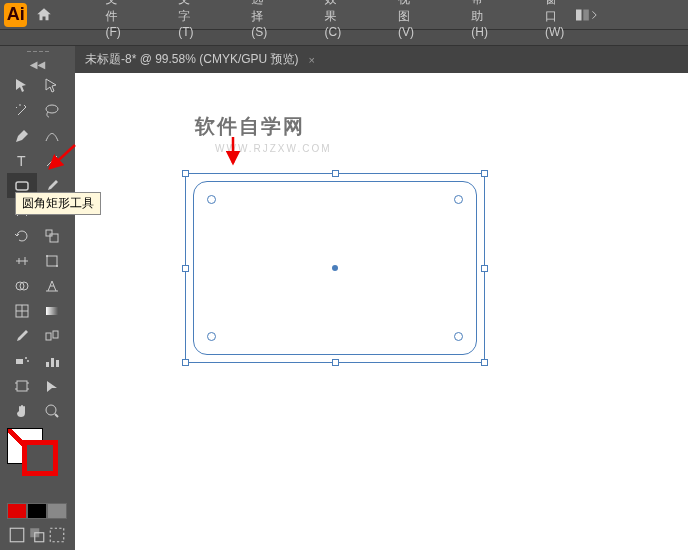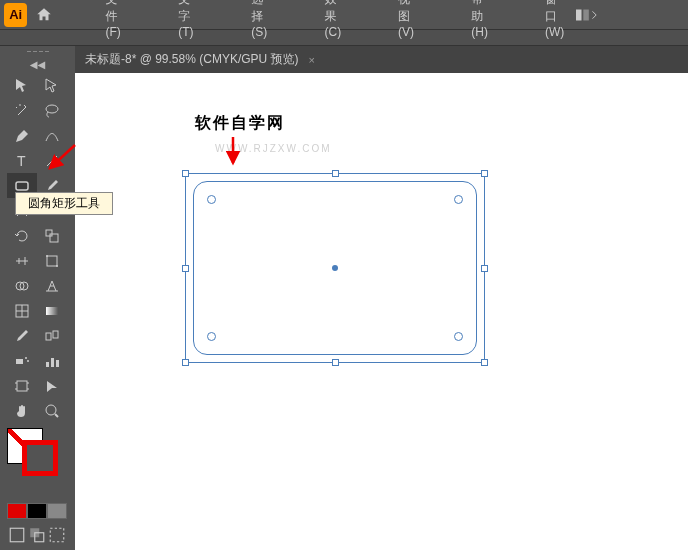--- a/index.html
+++ b/index.html
@@ -1,19 +1,19 @@
 <!DOCTYPE html>
 <html><head>
 <meta charset="utf-8">
 <style>
 * { box-sizing: border-box; margin: 0; padding: 0; font-family: "Microsoft YaHei", sans-serif; }
 body { width: 688px; height: 550px; background: #4a4a4a; overflow: hidden; position: relative; }
 
 .menubar { height: 29px; background: #535353; display: flex; align-items: center; padding-left: 4px; }
-.logo { width: 44px; height: 24px; background: #ff9a00; border-radius: 4px; display: flex; align-items: center; justify-content: center; margin-right: 8px; color: #330000; font-weight: bold; font-size: 13px; }
+.logo { width: 44px; height: 24px; background: #ff9a00; border-radius: 4px; display: flex; align-items: center; justify-content: center; margin-right: 8px; color: #330000; font-weight: bold; font-size: 18px; }
 .home-icon { width: 28px; height: 24px; display: flex; align-items: center; justify-content: center; margin-right: 8px; }
 .menu-item { color: #ccc; font-size: 12px; padding: 0 8px; cursor: default; margin-left: 36px; }
 .panel-toggle { margin-left: auto; margin-right: 90px; width: 24px; height: 18px; display: flex; align-items: center; }
 
 .control-strip { height: 17px; background: #4f4f4f; border-top: 1px solid #333; border-bottom: 1px solid #333; }
 
 .tabbar { height: 27px; background: #434343; display: flex; align-items: stretch; margin-left: 75px; }
 .tab { display: flex; align-items: center; padding: 0 10px; font-size: 12px; color: #ccc; background: #434343; }
 .tab-close { margin-left: 10px; color: #999; font-size: 11px; cursor: pointer; }
 
@@ -21,36 +21,36 @@
 
 .toolbox { width: 75px; background: #535353; padding-top: 27px; position: relative; flex-shrink: 0; }
 .tool-grip { position: absolute; top: 0; left: 0; right: 0; height: 10px; display: flex; gap: 2px; justify-content: center; align-items: center; }
 .tool-grip span { width: 4px; height: 1px; background: #888; }
 .tool-dblarrow { position: absolute; top: 10px; left: 0; right: 0; height: 17px; display: flex; justify-content: center; align-items: center; color: #bbb; font-size: 10px; }
 .tool-grid { display: grid; grid-template-columns: 30px 30px; gap: 0; padding-left: 7px; }
 .tool { width: 30px; height: 25px; display: flex; align-items: center; justify-content: center; cursor: pointer; position: relative; }
 .tool.selected { background: #3a3a3a; }
 .tool svg { width: 18px; height: 18px; }
 
-.tooltip { position: absolute; left: 15px; top: 192px; background: #fff8dc; border: 1px solid #888; padding: 2px 12px; font-size: 12px; color: #000; white-space: nowrap; z-index: 100; }
+.tooltip { position: absolute; left: 15px; top: 192px; background: #fff8dc; border: 1px solid #888; padding: 2px 6px; font-size: 12px; color: #000; white-space: nowrap; z-index: 100; }
 
 .red-arrow-1 { position: absolute; left: 40px; top: 140px; z-index: 50; }
 .red-arrow-2 { position: absolute; left: 223px; top: 135px; z-index: 50; }
 
 .fill-stroke { padding-left: 7px; margin-top: 5px; position: relative; width: 55px; height: 45px; }
 .fill-box { position: absolute; width: 36px; height: 36px; background: #fff; border: 1px solid #000; left: 7px; top: 0; }
 .fill-box::after { content: ""; position: absolute; left: 0; top: 0; right: 0; bottom: 0; background: linear-gradient(to top right, transparent 45%, #e00 45%, #e00 55%, transparent 55%); }
 .stroke-box { position: absolute; width: 36px; height: 36px; left: 22px; top: 12px; background: #535353; border: 5px solid #e00; }
 .stroke-box::after { content: ""; position: absolute; inset: 2px; background: #535353; }
 
 .swatch-row { display: flex; gap: 0; padding-left: 7px; margin-top: 22px; }
 .swatch { width: 20px; height: 16px; border: 1px solid #666; }
 
 .canvas { flex: 1; background: #fff; position: relative; }
-.watermark { position: absolute; left: 120px; top: 40px; color: #000000; font-size: 16px; font-weight: bold; letter-spacing: 2px; }
+.watermark { position: absolute; left: 120px; top: 40px; color: #737373; font-size: 20px; font-weight: bold; letter-spacing: 2px; }
 .watermark-sub { position: absolute; left: 140px; top: 70px; color: #d0d0d0; font-size: 10px; letter-spacing: 2px; }
 
 .shape-box { position: absolute; left: 110px; top: 100px; width: 300px; height: 190px; }
 .shape-rect { position: absolute; inset: 8px; border: 1.5px solid #4a7ebb; border-radius: 14px; }
 .bbox { position: absolute; inset: 0; border: 1px solid #4a7ebb; }
 .handle { position: absolute; width: 7px; height: 7px; background: #fff; border: 1px solid #4a7ebb; }
 .h-tl { left: -3px; top: -3px; } .h-tr { right: -3px; top: -3px; }
 .h-bl { left: -3px; bottom: -3px; } .h-br { right: -3px; bottom: -3px; }
 .h-t { left: 50%; top: -3px; margin-left: -3px; } .h-b { left: 50%; bottom: -3px; margin-left: -3px; }
 .h-l { left: -3px; top: 50%; margin-top: -3px; } .h-r { right: -3px; top: 50%; margin-top: -3px; }

